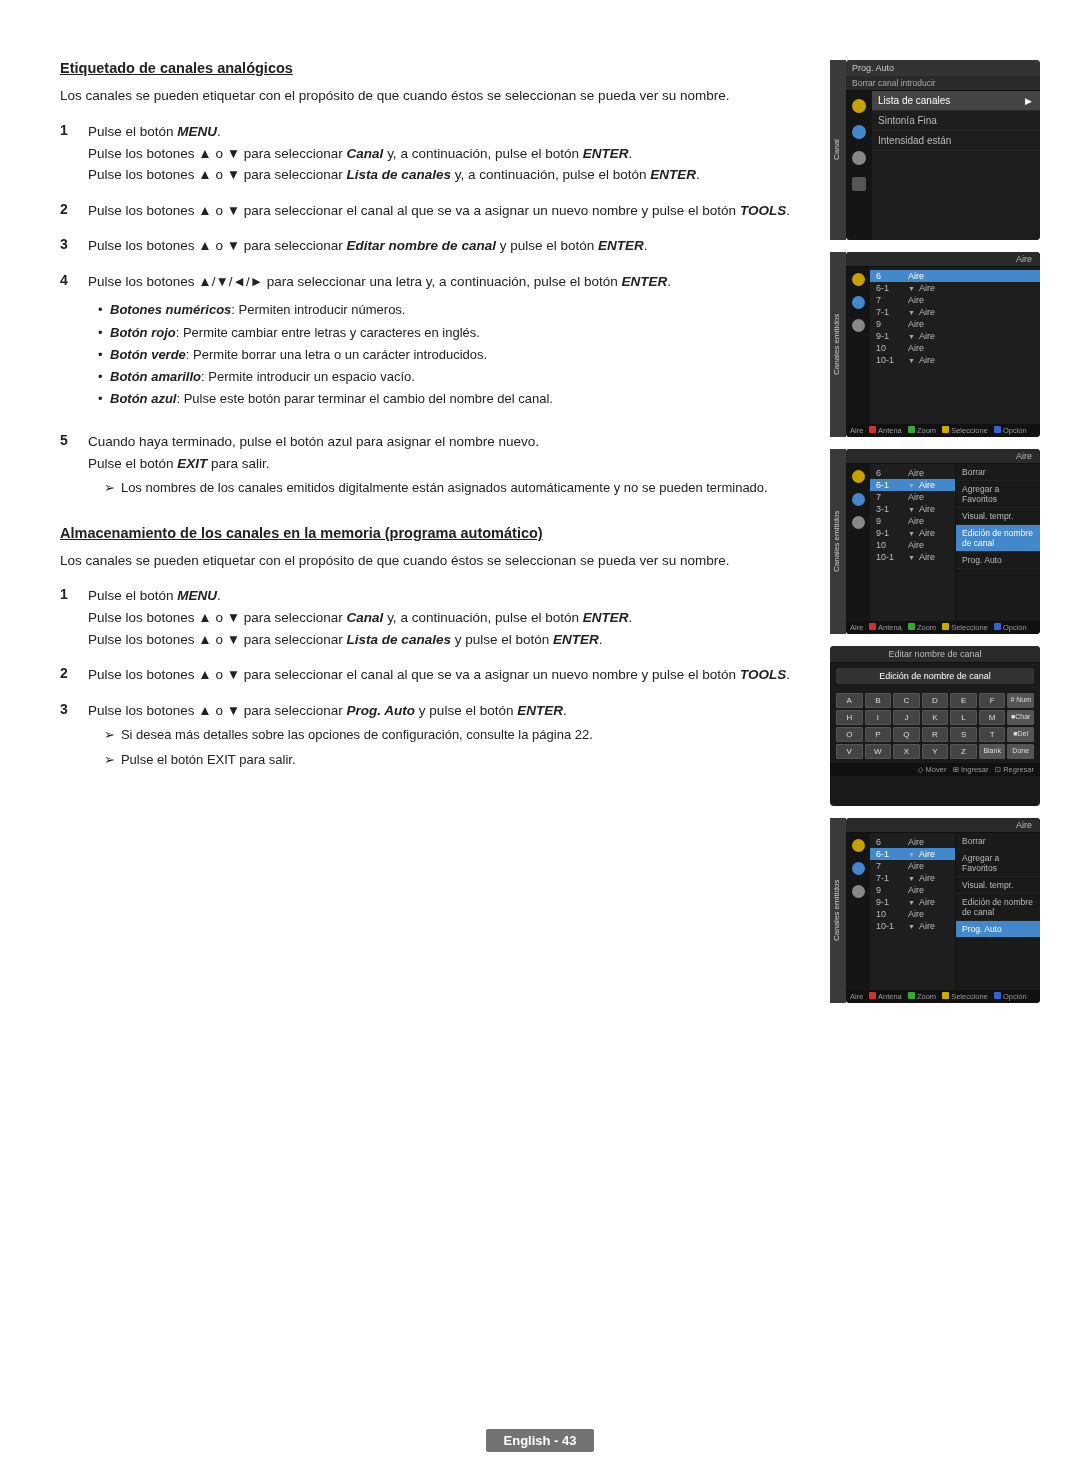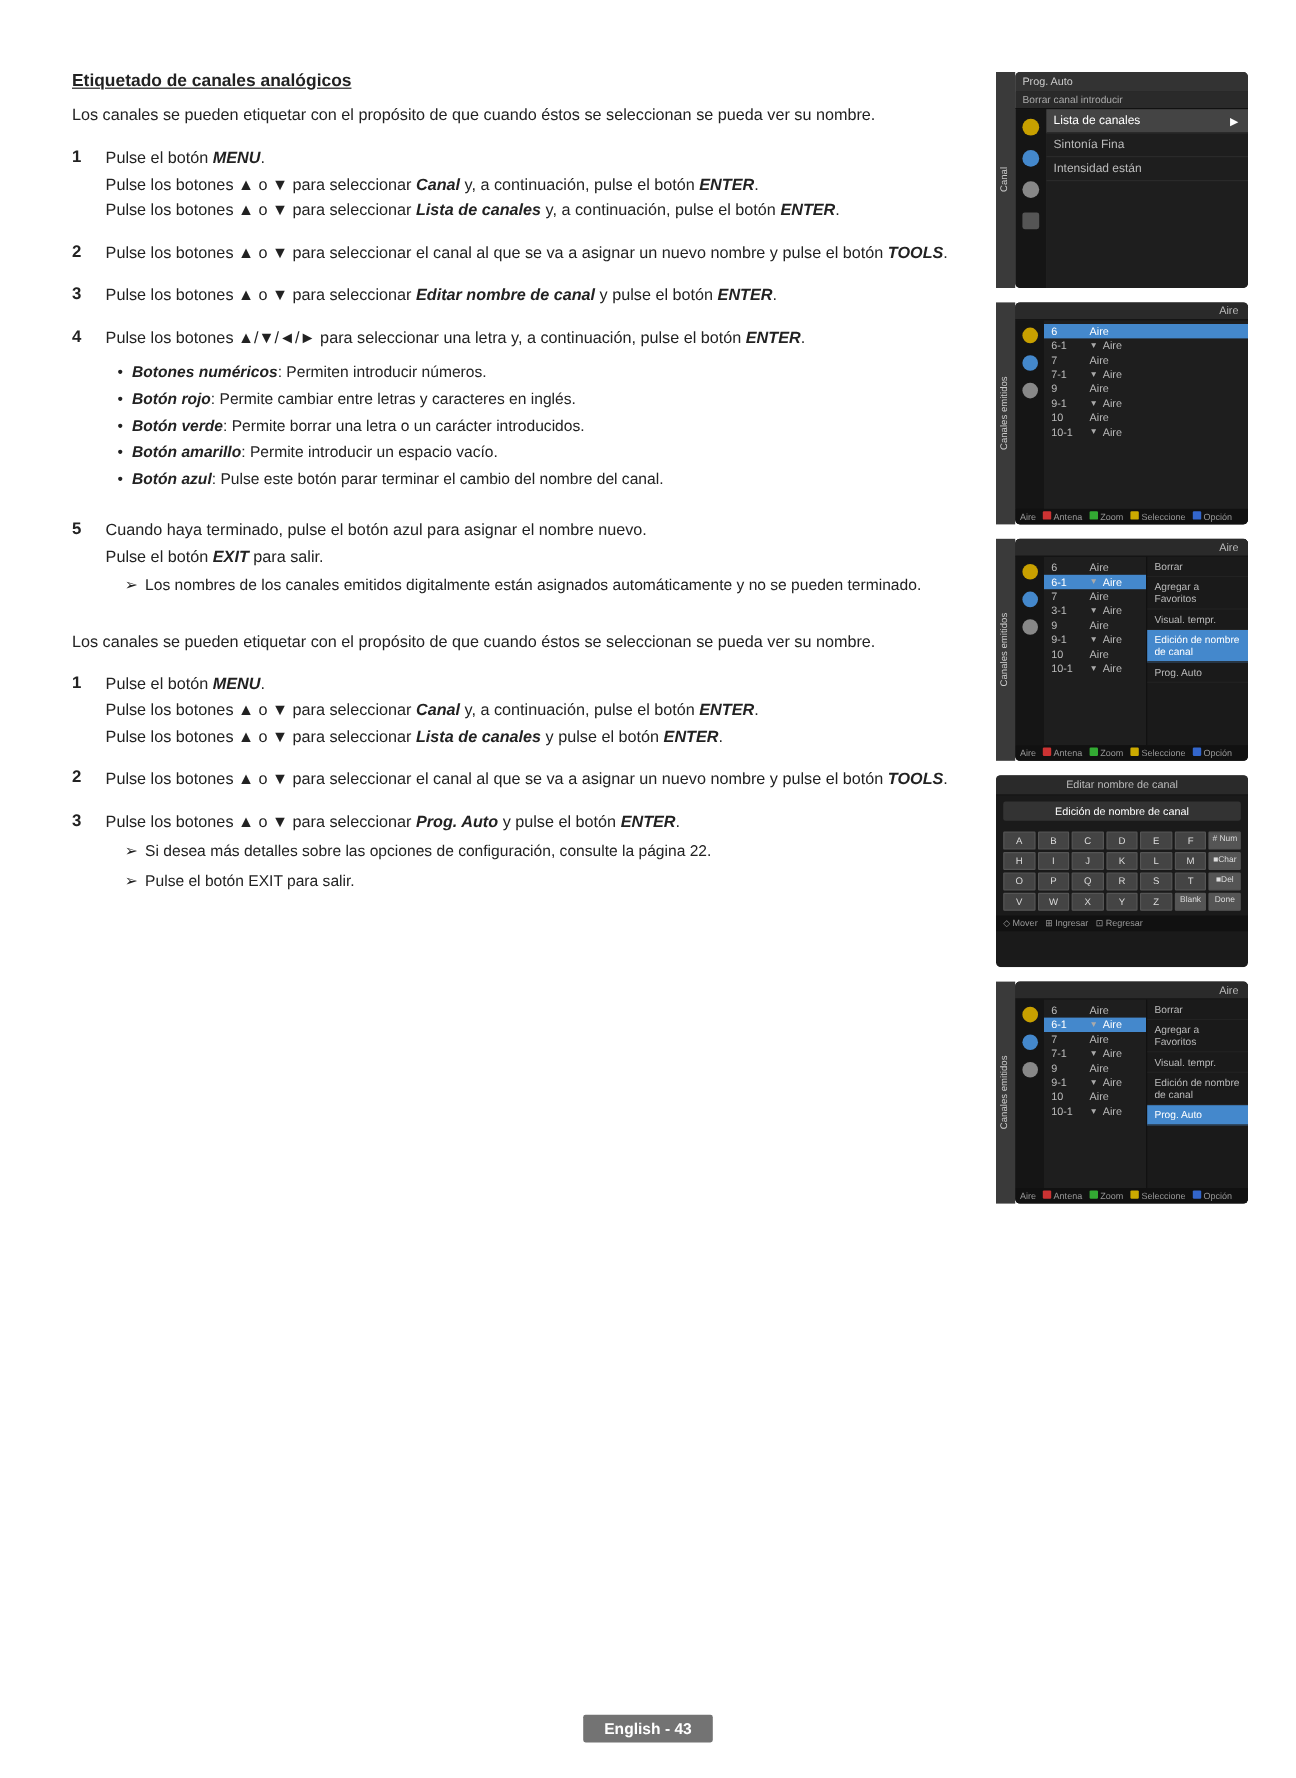--- a/index.html
+++ b/index.html
@@ -282,21 +282,21 @@
     .key-btn.special {
       font-size: 7px;
       background: #555;
     }
 
     .edit-footer {
       background: #111;
       font-size: 7.5px;
       color: #999;
       padding: 2px 6px;
-      text-align: left;
+      text-align: right;
     }
 
     
     .canal-label {
       writing-mode: vertical-rl;
       text-orientation: mixed;
       transform: rotate(180deg);
       background: #3a3a3a;
       color: #ccc;
       font-size: 8px;
@@ -372,20 +372,21 @@
 
           <div class="tip-line">
             <span class="tip-arrow">➢</span>
             <span class="tip-text">Los nombres de los canales emitidos digitalmente están asignados automáticamente y no se pueden terminado.</span>
           </div>
         </div>
       </div>
     </div>
 
     <div>
+      <div class="section-title">Almacenamiento de los canales en la memoria (programa automático)</div>
       <div class="section-intro">Los canales se pueden etiquetar con el propósito de que cuando éstos se seleccionan se pueda ver su nombre.</div>
 
       <div class="step">
         <div class="step-number">1</div>
         <div class="step-content">
           Pulse el botón <b>MENU</b>.<br>
           Pulse los botones ▲ o ▼ para seleccionar <b>Canal</b> y, a continuación, pulse el botón <b>ENTER</b>.<br>
           Pulse los botones ▲ o ▼ para seleccionar <b>Lista de canales</b> y pulse el botón <b>ENTER</b>.
         </div>
       </div>

